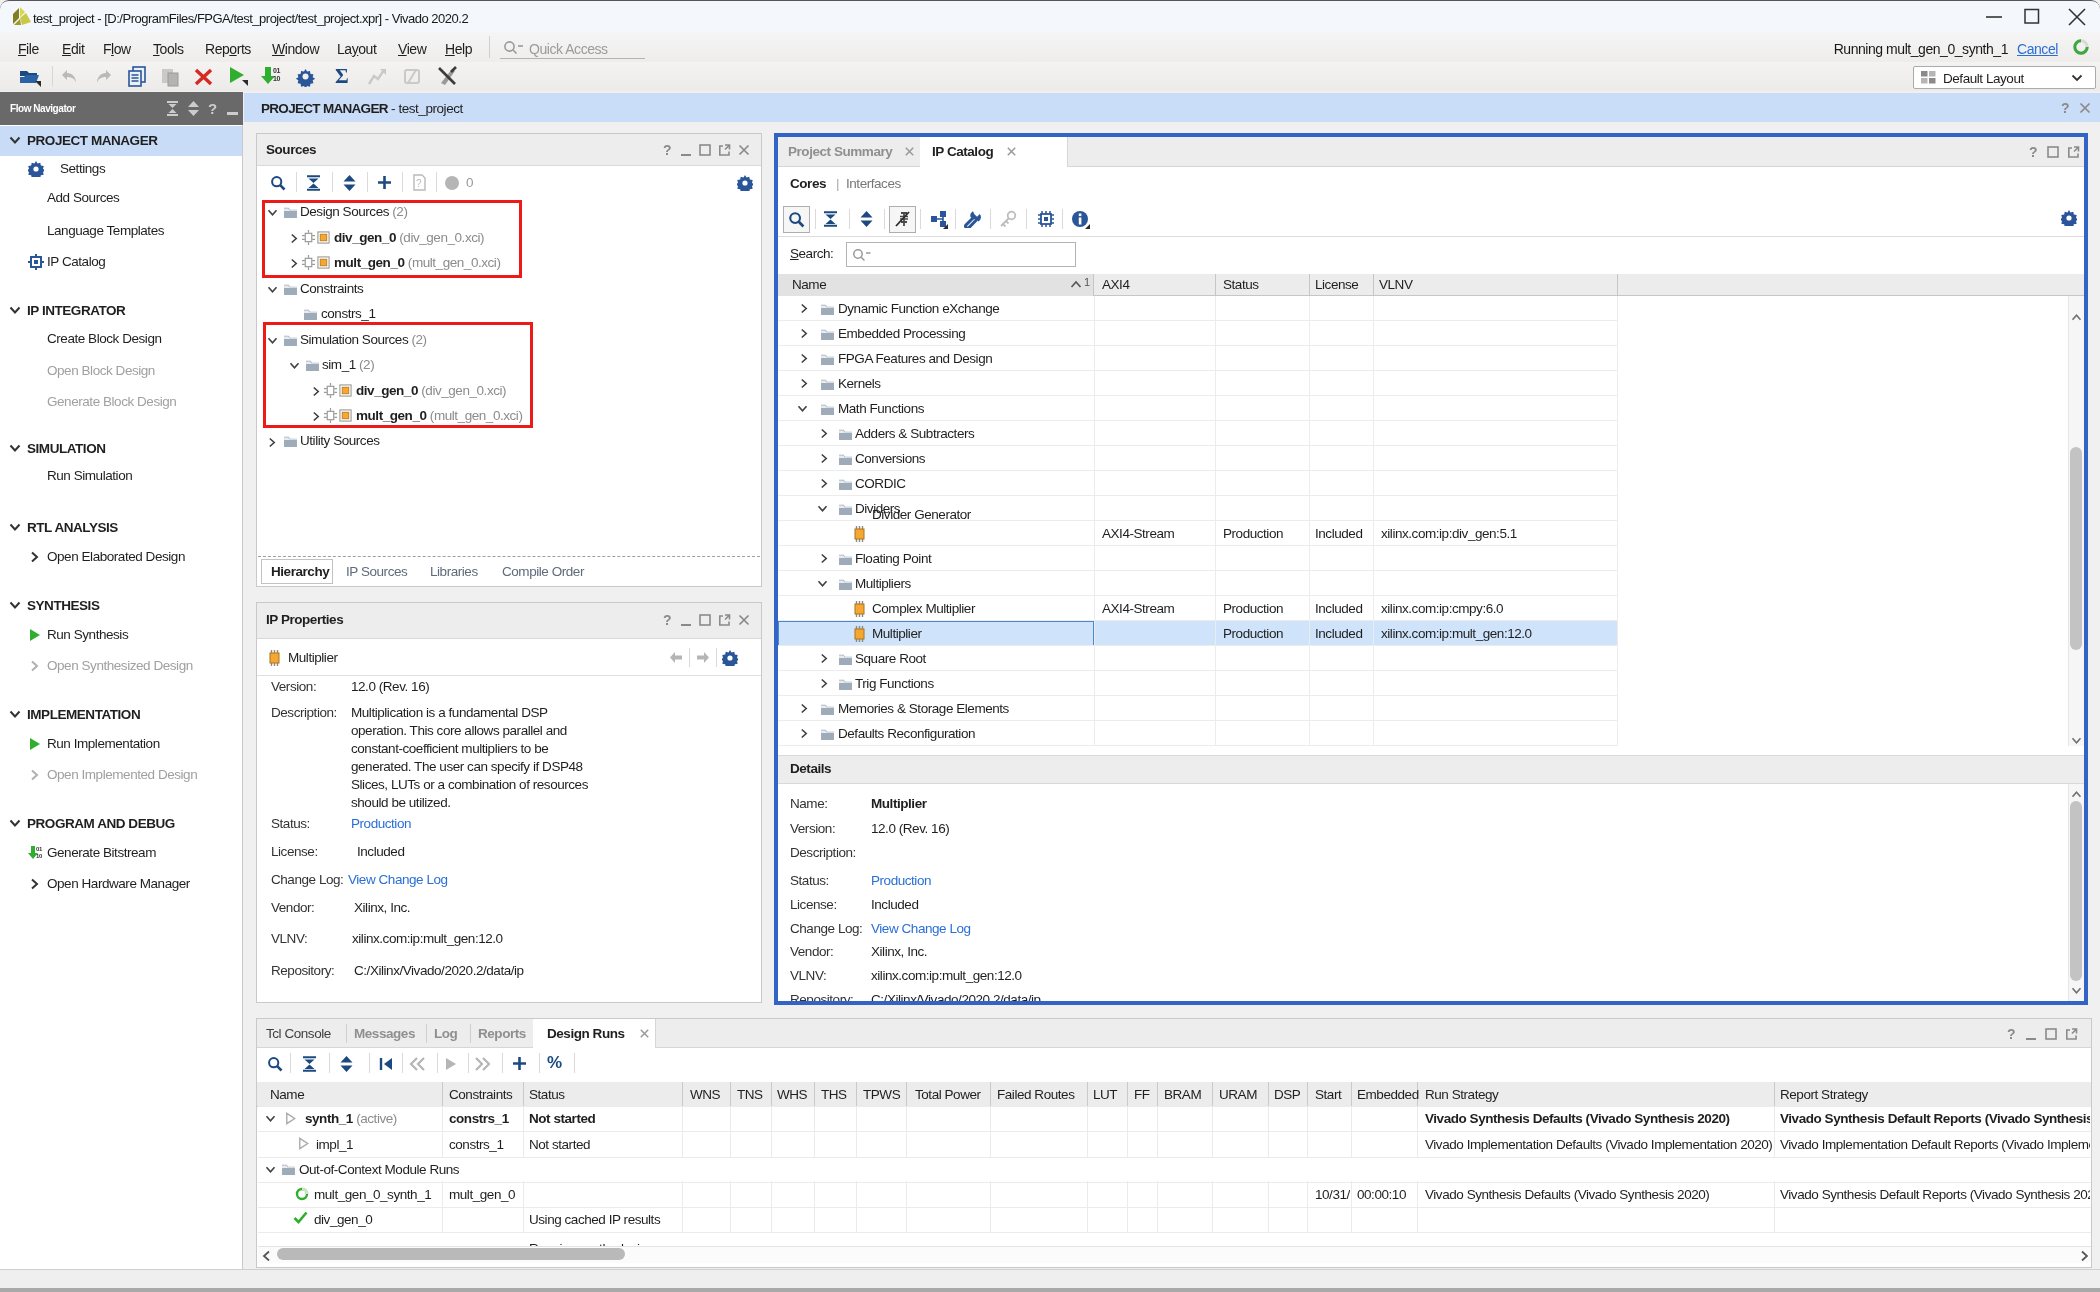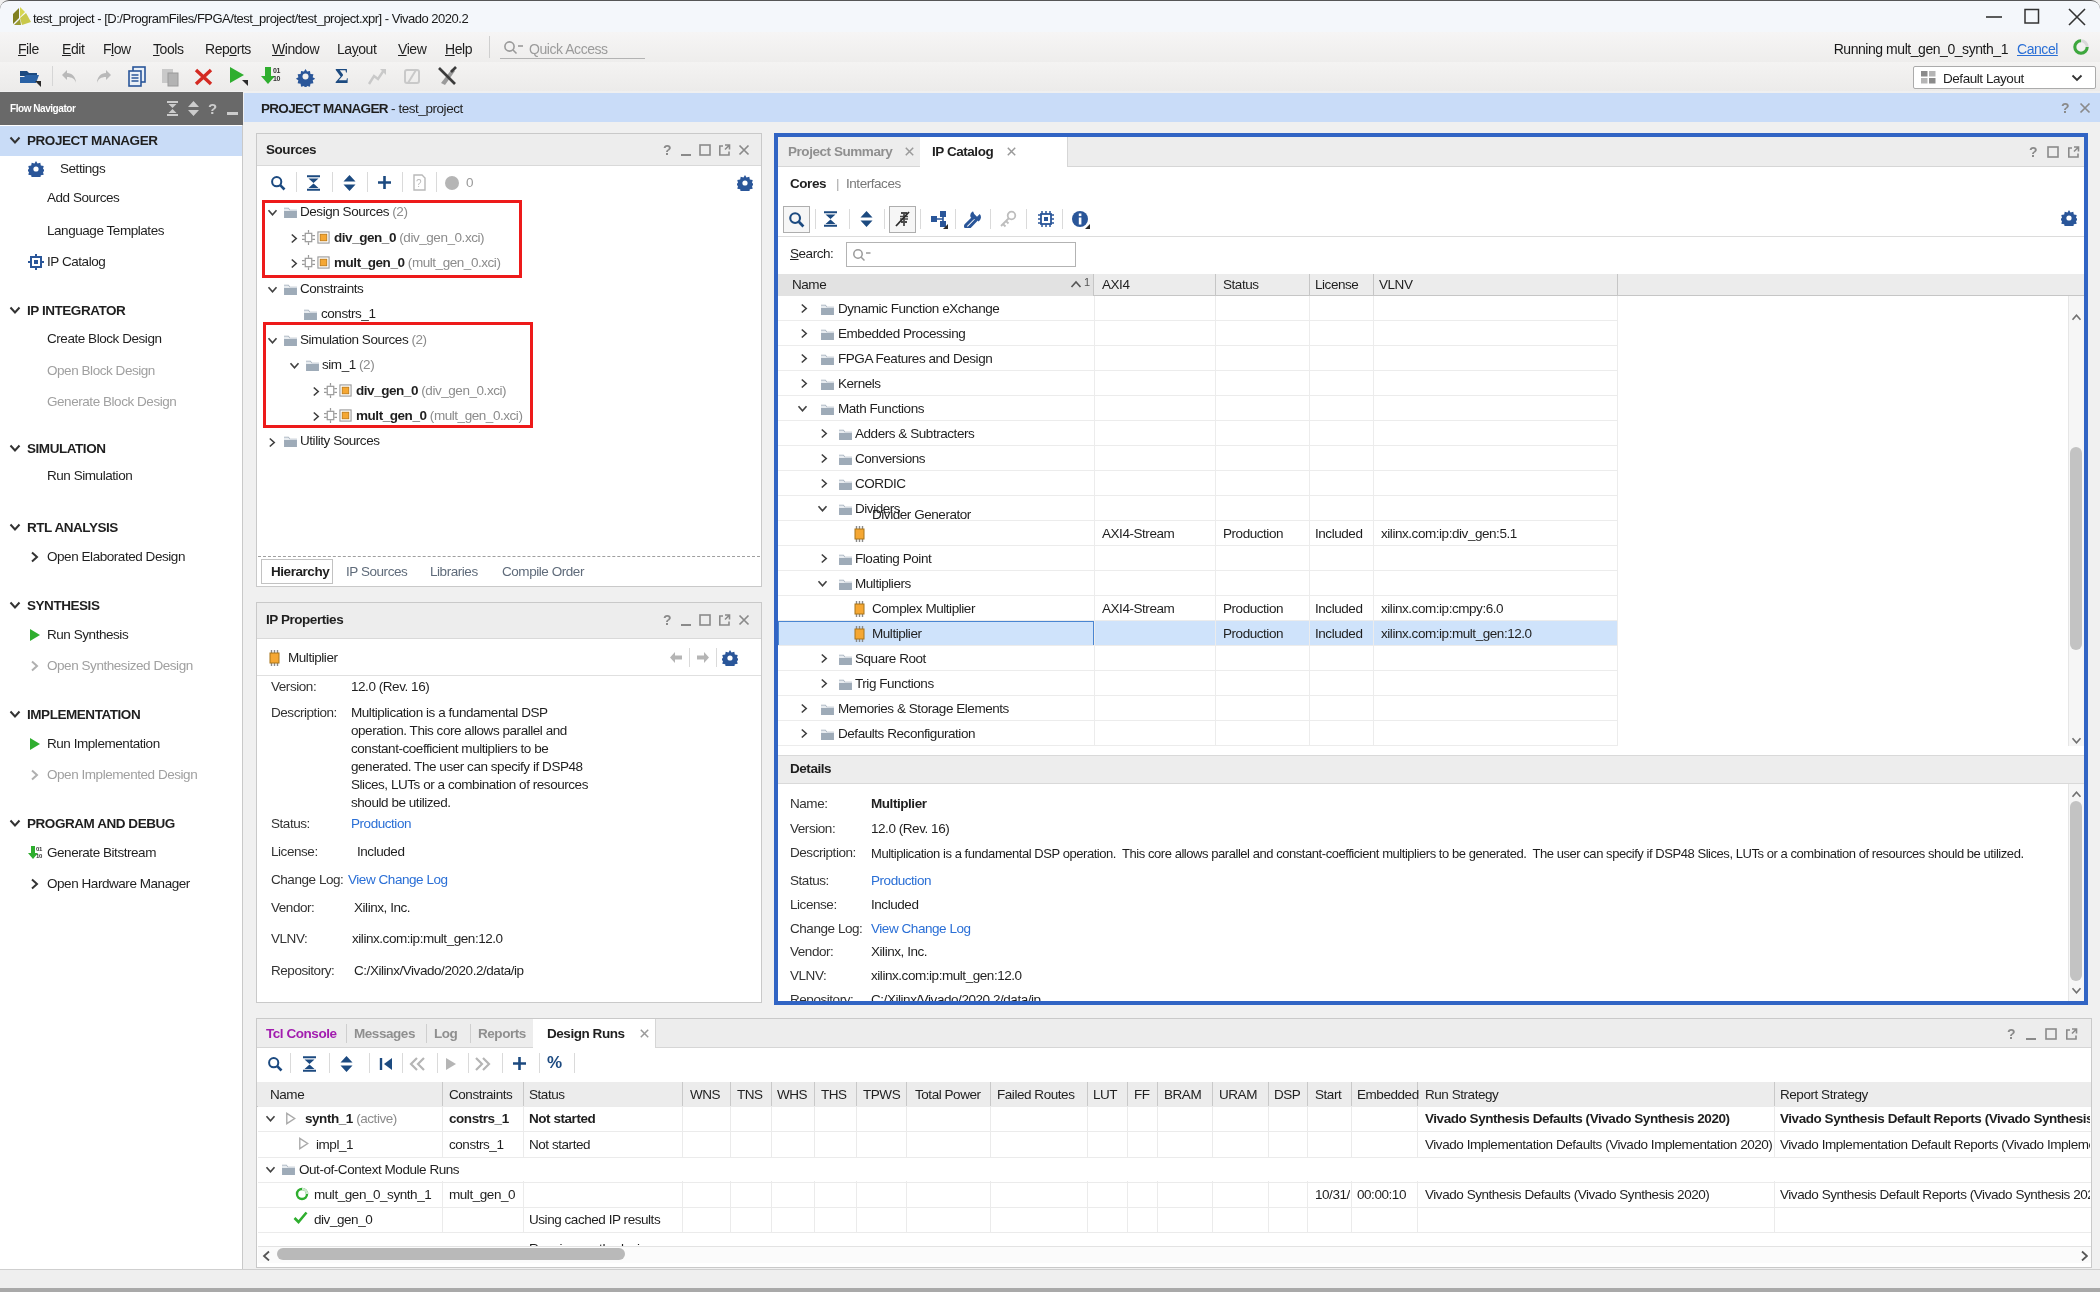--- a/index.html
+++ b/index.html
@@ -742,21 +742,20 @@
   </svg>
 <div class="a" style="left:2070px;top:447px;width:12px;height:203px;background:#c3c3c3;border-radius:6px"></div>
 <div class="a" style="left:778px;top:755px;width:1306px;height:29px;background:#ededed;border-top:1px solid #d9d9d9;border-bottom:1px solid #d9d9d9"></div>
 <div class="a t b" style="left:790px;top:760px">Details</div>
 <div class="a" style="left:778px;top:784px;width:1306px;height:217px;overflow:hidden">
 <div class="a t" style="left:12px;top:11px;color:#333">Name:</div>
 <div class="a t b" style="left:93px;top:11px">Multiplier</div>
 <div class="a t" style="left:12px;top:36px;color:#333">Version:</div>
 <div class="a t" style="left:93px;top:36px">12.0 (Rev. 16)</div>
 <div class="a t" style="left:12px;top:60px;color:#333">Description:</div>
-<div class="a t" style="left:93px;top:61px;font-size:13px;letter-spacing:-0.45px">Multiplication is a fundamental DSP operation.&nbsp; This core allows parallel and constant-coefficient multipliers to be generated.&nbsp; The user can specify if DSP48 Slices, LUTs or a combination of resources should be utilized.</div>
 <div class="a t" style="left:12px;top:88px;color:#333">Status:</div>
 <div class="a t blue" style="left:93px;top:88px">Production</div>
 <div class="a t" style="left:12px;top:112px;color:#333">License:</div>
 <div class="a t" style="left:93px;top:112px">Included</div>
 <div class="a t" style="left:12px;top:136px;color:#333">Change Log:</div>
 <div class="a t blue" style="left:93px;top:136px">View Change Log</div>
 <div class="a t" style="left:12px;top:159px;color:#333">Vendor:</div>
 <div class="a t" style="left:93px;top:159px">Xilinx, Inc.</div>
 <div class="a t" style="left:12px;top:183px;color:#333">VLNV:</div>
 <div class="a t" style="left:93px;top:183px">xilinx.com:ip:mult_gen:12.0</div>
@@ -768,21 +767,21 @@
     </svg>
 <svg class="a" style="left:1293px;top:203px" width="11" height="8" viewBox="0 0 12 9">
       <path d="M1.5 1.5 L6 6.5 L10.5 1.5" fill="none" stroke="#707070" stroke-width="1.8"></path>
     </svg>
 <div class="a" style="left:1292px;top:17px;width:12px;height:180px;background:#c3c3c3;border-radius:6px"></div>
 </div>
 
 <div class="panel a" style="left:256px;top:1018px;width:1836px;height:250px"></div>
 <div class="a" style="left:257px;top:1019px;width:1834px;height:29px;background:#ededed;border-bottom:1px solid #d6d6d6"></div>
 <div class="a" style="left:533px;top:1019px;width:123px;height:29px;background:#fff;border-right:1px solid #d6d6d6"></div>
-<div class="a t" style="left:266px;top:1025px;color:#a21caf;font-weight:bold">Tcl Console</div>
+<div class="a t" style="left:266px;top:1025px;color:#404040;font-weight:normal">Tcl Console</div>
 <div class="a" style="left:346px;top:1024px;width:1px;height:19px;background:#cfcfcf"></div>
 <div class="a t" style="left:354px;top:1025px;color:#8f8f8f;font-weight:bold">Messages</div>
 <div class="a" style="left:426px;top:1024px;width:1px;height:19px;background:#cfcfcf"></div>
 <div class="a t" style="left:434px;top:1025px;color:#8f8f8f;font-weight:bold">Log</div>
 <div class="a" style="left:470px;top:1024px;width:1px;height:19px;background:#cfcfcf"></div>
 <div class="a t" style="left:478px;top:1025px;color:#8f8f8f;font-weight:bold">Reports</div>
 <div class="a t b" style="left:547px;top:1025px">Design Runs</div>
 <svg class="a" style="left:638px;top:1027px" width="13" height="13" viewBox="0 0 14 14">
     <path d="M3 3 L11 11 M11 3 L3 11" stroke="#9a9a9a" stroke-width="1.6"></path>
   </svg>

